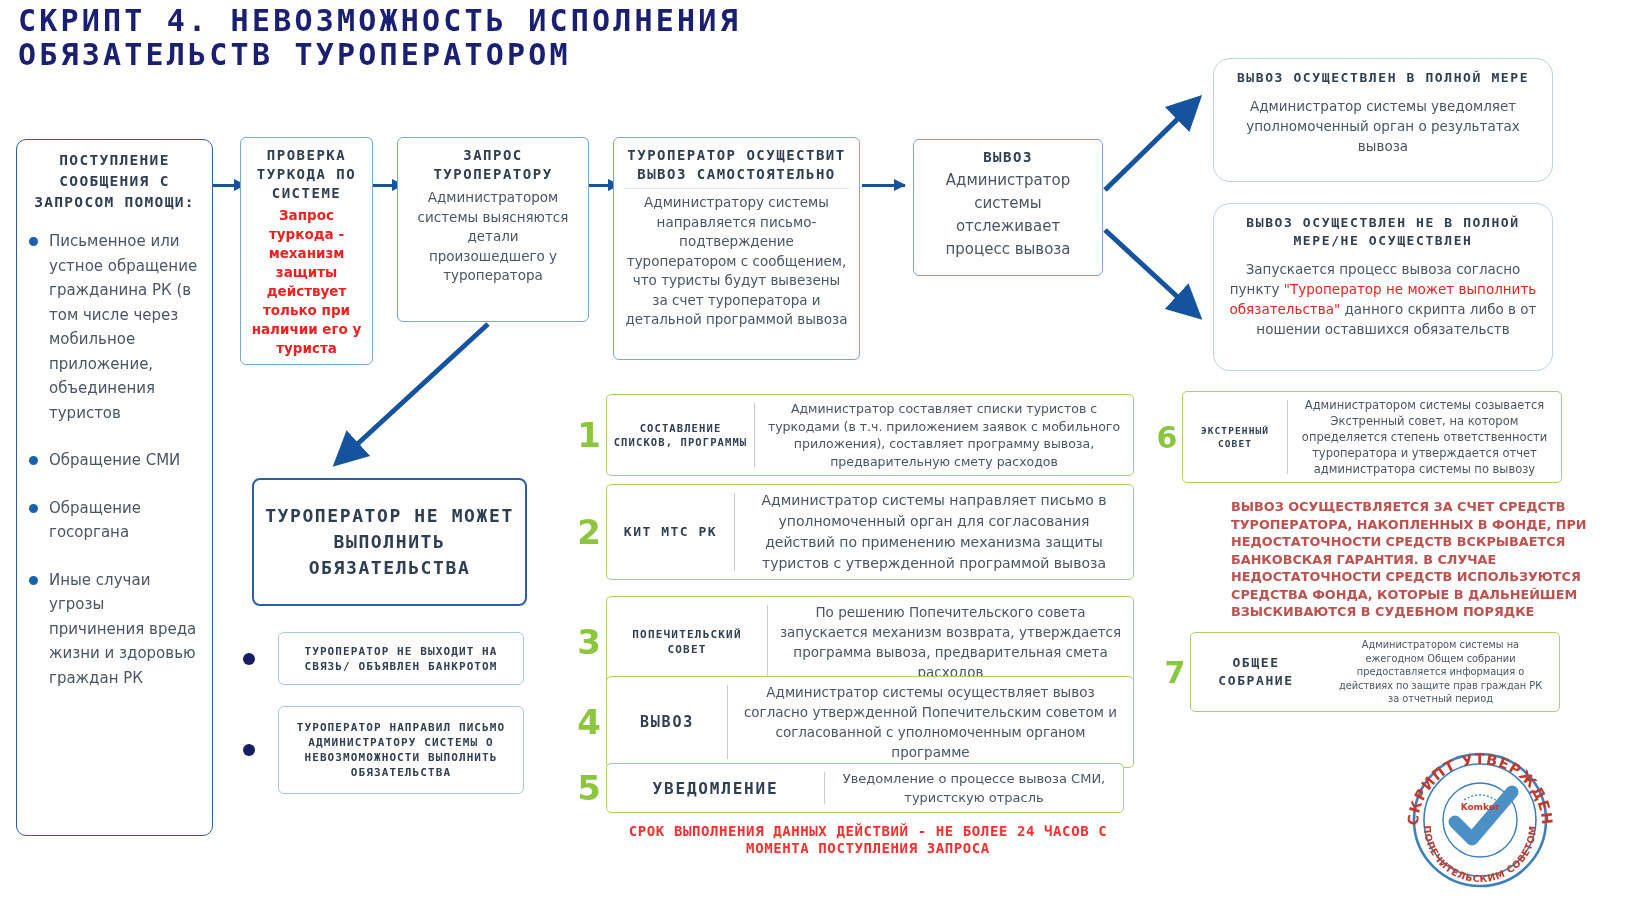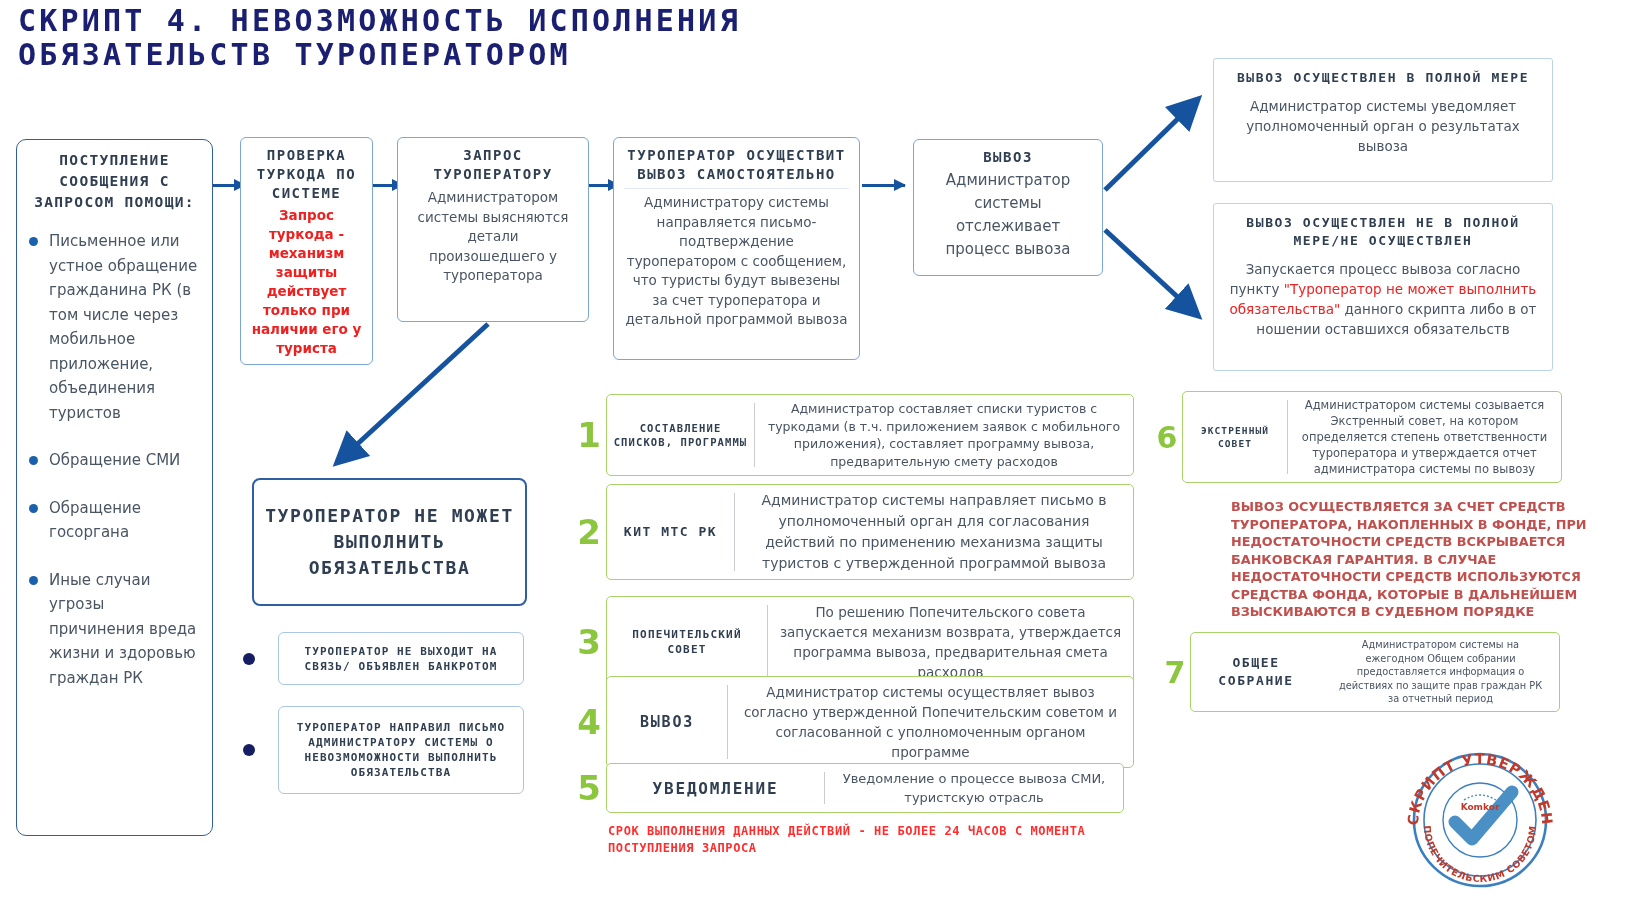--- a/index.html
+++ b/index.html
@@ -58,21 +58,21 @@
   
   .arrow-h{height:3px;background:#16539e;}
   .arrow-h:after{
     content:"";position:absolute;right:-1px;top:-5px;
     border-left:12px solid #16539e;border-top:6.5px solid transparent;
     border-bottom:6.5px solid transparent;
   }
   .diag{position:absolute;}
 
   
-  .outcome{border:1.5px solid #bcd3ea;border-radius:3px;background:#fff;padding:10px 14px;text-align:center;}
+  .outcome{border:1.5px solid #bcd3ea;border-radius:17px;background:#fff;padding:10px 14px;text-align:center;}
   .outcome .hd{
     font-family:"DejaVu Sans Mono","Liberation Mono",monospace;
     font-size:13px;line-height:18px;font-weight:700;letter-spacing:1.6px;
     color:#2f3e50;text-transform:uppercase;
   }
   .outcome .bd{font-size:13.5px;line-height:20px;color:#4a5563;margin-top:9px;}
 
   
   #cannot{
     left:252px;top:478px;width:275px;height:128px;
@@ -116,23 +116,23 @@
   .step .desc{
     flex:1;display:flex;align-items:center;justify-content:center;text-align:center;
     color:#4a5563;padding:5px 10px;
   }
 
   .red-block{
     color:#c0504d;font-size:12.8px;line-height:17.5px;font-weight:700;
     text-transform:uppercase;
   }
   #deadline{
-    color:#ff2d2d;font-weight:700;
-    font-family:"DejaVu Sans Mono","Liberation Mono",monospace;
-    font-size:12px;line-height:17px;letter-spacing:0.6px;text-transform:uppercase;
+    color:#ff2d2d;font-weight:700;text-align:center;
+    font-family:"DejaVu Sans Mono","Liberation Mono",monospace;
+    font-size:14px;line-height:17px;letter-spacing:0.6px;text-transform:uppercase;
   }
   #stamp-wrap{left:1400px;top:740px;width:160px;height:155px;}
 </style>
 </head>
 <body>
 
 <div class="abs" id="title">СКРИПТ 4. НЕВОЗМОЖНОСТЬ ИСПОЛНЕНИЯ ОБЯЗАТЕЛЬСТВ ТУРОПЕРАТОРОМ</div>
 
 <div class="abs" id="intake">
   <div class="hd">ПОСТУПЛЕНИЕ СООБЩЕНИЯ С ЗАПРОСОМ ПОМОЩИ:</div>

